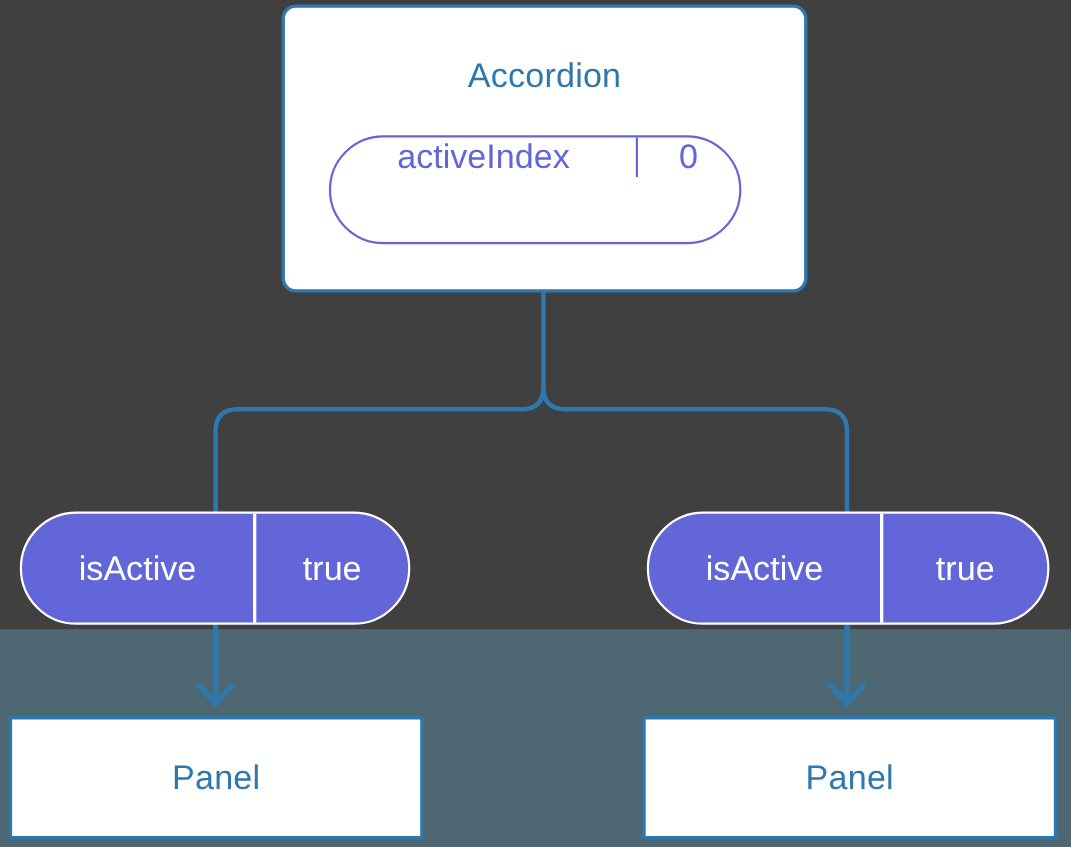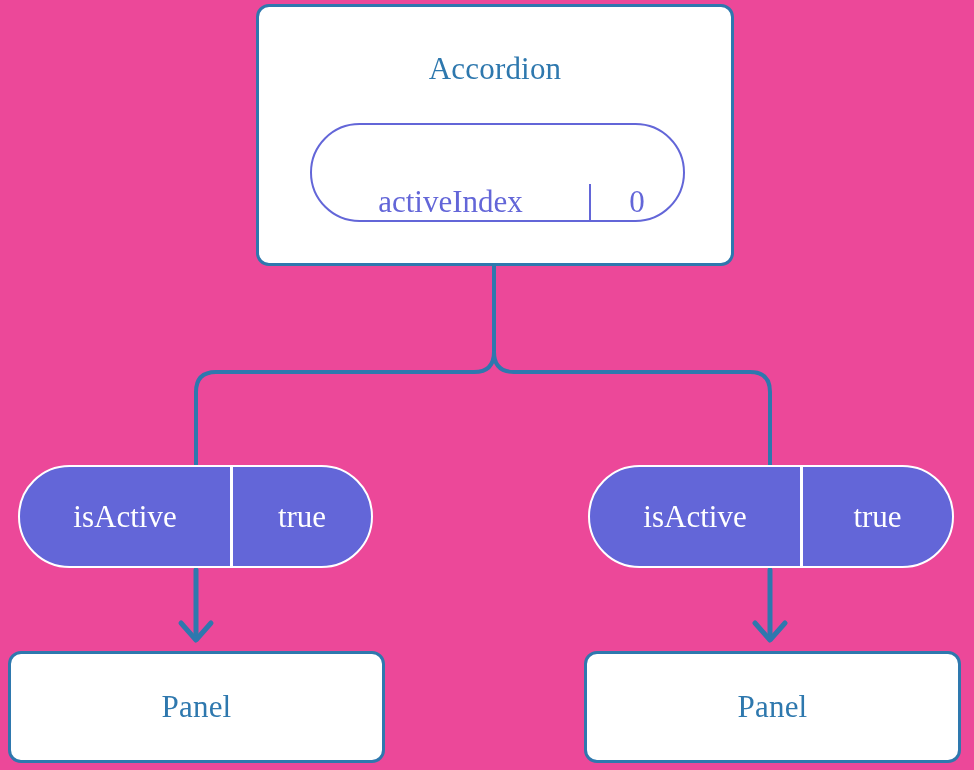--- a/index.html
+++ b/index.html
@@ -9,23 +9,22 @@
   }
   body {
     width: 974px;
     height: 770px;
     overflow: hidden;
     font-family: "Liberation Sans", sans-serif;
   }
   #stage {
     position: relative;
     width: 974px;
-    height: 770px;
-    background: #ec4899;
-    font-family: Liberation Serif, serif;
+    height: 572px;
+    background: #404040;
   }
 
   
   #wires {
     position: absolute;
     left: 0;
     top: 0;
     width: 974px;
     height: 770px;
     overflow: visible;
@@ -54,30 +53,30 @@
     color: #2E78AE;
     font-size: 31px;
     letter-spacing: 0.2px;
     line-height: 1;
     white-space: nowrap;
   }
 
   
   #root-pill {
     position: absolute;
-    left: 51px;
+    left: 40px;
     top: 116px;
     width: 375px;
     height: 99px;
     border: 2px solid #6366D8;
     border-radius: 50px;
     box-sizing: border-box;
     background: #ffffff;
     display: flex;
-    align-items: flex-end;
+    align-items: flex-start;
   }
   #root-pill .pill-key {
     flex: 0 0 279px;
     display: flex;
     align-items: center;
     justify-content: center;
     color: #6366D8;
     font-size: 31px;
     border-right: 2px solid #6366D8;
     box-sizing: border-box;
@@ -137,21 +136,21 @@
   }
   #pill-right .pill-key { flex: 0 0 213px; }
 
   
   .leaf-card {
     position: absolute;
     top: 651px;
     height: 112px;
     background: #ffffff;
     border: 3px solid #2E78AE;
-    border-radius: 13px;
+    border-radius: 3px;
     box-sizing: border-box;
     display: flex;
     align-items: center;
     justify-content: center;
   }
   .leaf-card .leaf-title {
     color: #2E78AE;
     font-size: 31px;
     letter-spacing: 0.2px;
     white-space: nowrap;

